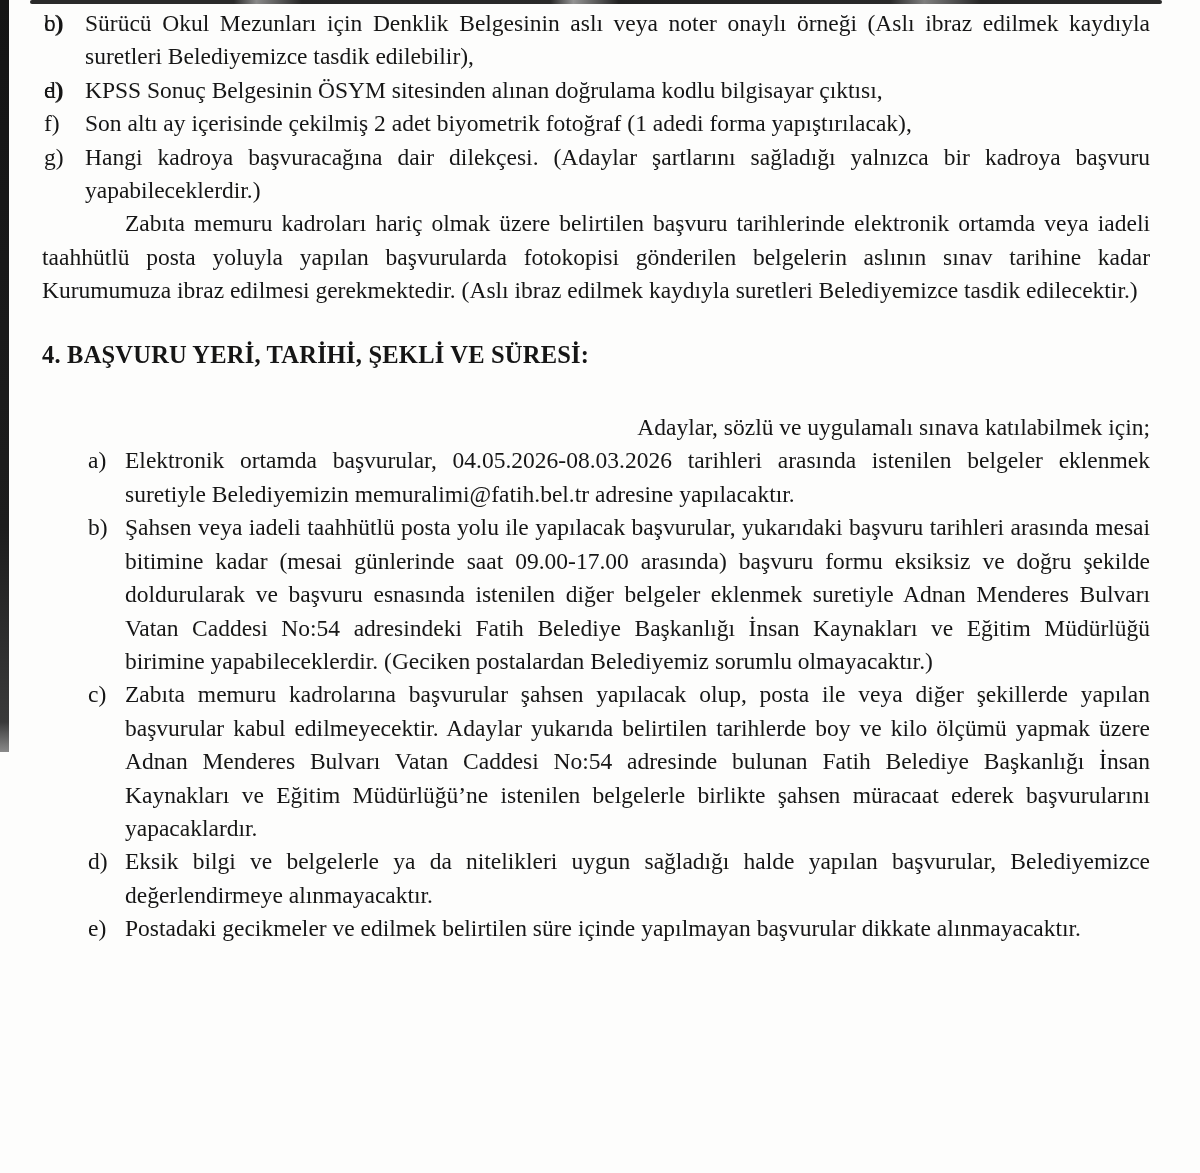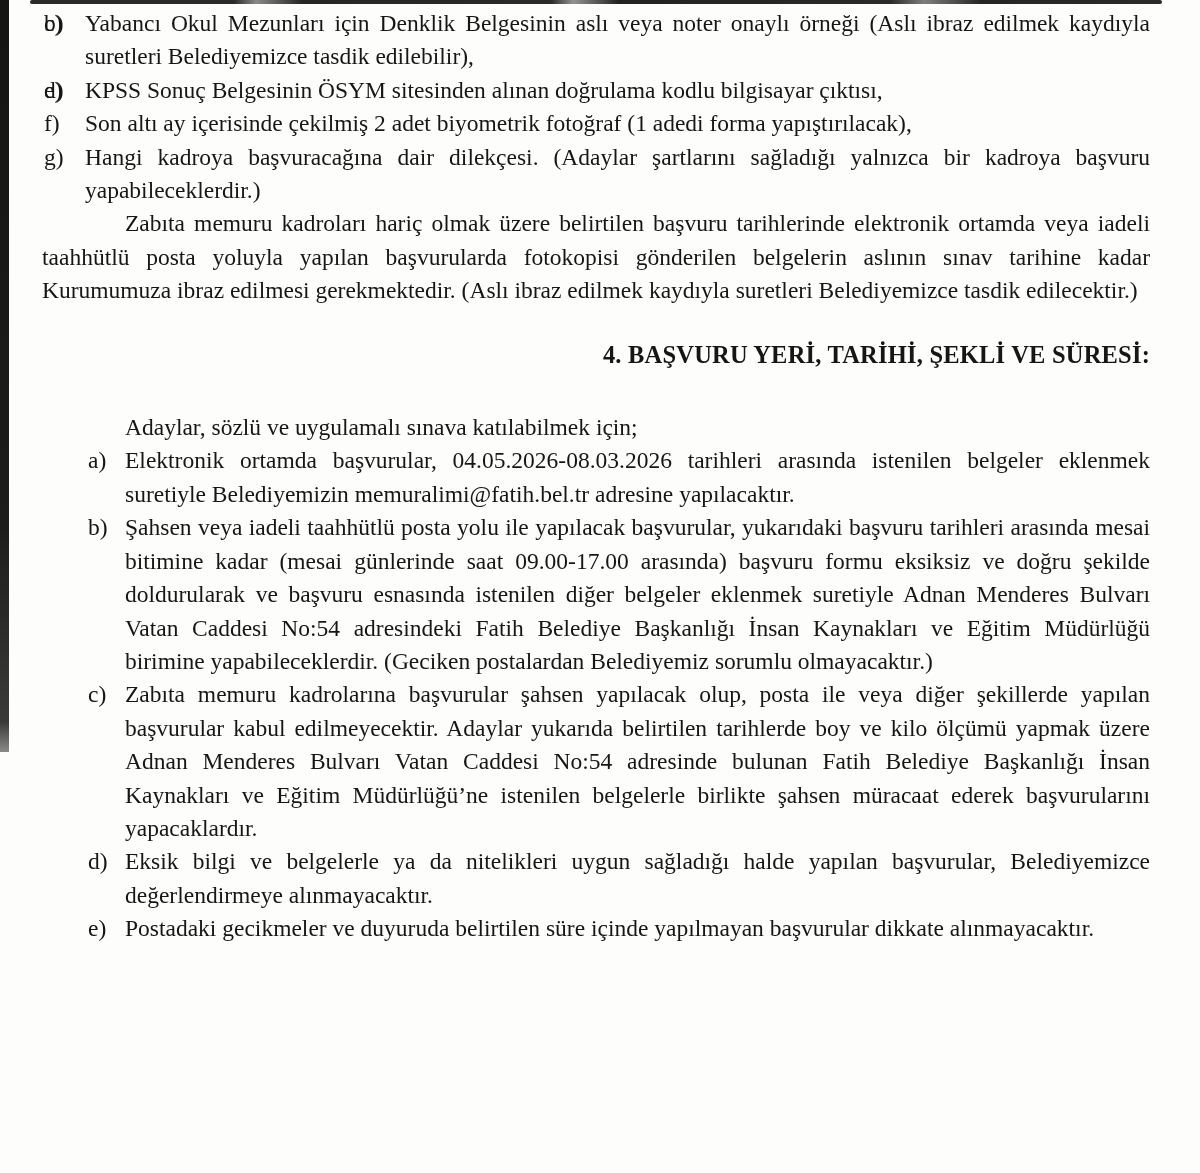--- a/index.html
+++ b/index.html
@@ -49,42 +49,42 @@
   .lvl1 > .marker { position: absolute; left: 2px; top: 0; }
   .lvl2 { padding-left: 83px; }
   .lvl2 > .marker { position: absolute; left: 46px; top: 0; }
 
   .note-para { text-align: justify; text-indent: 83px; font-family: Liberation Serif, serif; }
 
   .section-heading {
     font-weight: bold;
     font-size: 24.5px;
     margin: 30px 0 26px 0;
-    text-align: right;
+    text-align: left;
     letter-spacing: 0.2px;
   }
 
-  .intro-line { padding-left: 83px; text-align: left; margin-top: 40px; }
+  .intro-line { padding-left: 83px; text-align: right; margin-top: 40px; }
 </style>
 </head>
 <body>
 
 <div class="page">
 
   <div class="edge-bar"></div>
   <div class="top-remnant"></div>
 
   <div class="content">
 
     <div class="item lvl1">
       <span class="marker">b)</span>
     </div>
     <div class="item lvl1">
       <span class="marker">c)</span>
-      <span>Yabancı Okul Mezunları için Denklik Belgesinin aslı veya noter onaylı örneği (Aslı ibraz edilmek kaydıyla suretleri Belediyemizce tasdik edilebilir),</span>
+      <span>Sürücü Okul Mezunları için Denklik Belgesinin aslı veya noter onaylı örneği (Aslı ibraz edilmek kaydıyla suretleri Belediyemizce tasdik edilebilir),</span>
     </div>
     <div class="item lvl1">
       <span class="marker">d)</span>
     </div>
     <div class="item lvl1">
       <span class="marker">e)</span>
       <span>KPSS Sonuç Belgesinin ÖSYM sitesinden alınan doğrulama kodlu bilgisayar çıktısı,</span>
     </div>
     <div class="item lvl1">
       <span class="marker">f)</span>
@@ -112,17 +112,17 @@
     <div class="item lvl2">
       <span class="marker">c)</span>
       <span>Zabıta memuru kadrolarına başvurular şahsen yapılacak olup, posta ile veya diğer şekillerde yapılan başvurular kabul edilmeyecektir. Adaylar yukarıda belirtilen tarihlerde boy ve kilo ölçümü yapmak üzere Adnan Menderes Bulvarı Vatan Caddesi No:54 adresinde bulunan Fatih Belediye Başkanlığı İnsan Kaynakları ve Eğitim Müdürlüğü’ne istenilen belgelerle birlikte şahsen müracaat ederek başvurularını yapacaklardır.</span>
     </div>
     <div class="item lvl2">
       <span class="marker">d)</span>
       <span>Eksik bilgi ve belgelerle ya da nitelikleri uygun sağladığı halde yapılan başvurular, Belediyemizce değerlendirmeye alınmayacaktır.</span>
     </div>
     <div class="item lvl2">
       <span class="marker">e)</span>
-      <span>Postadaki gecikmeler ve duyuruda belirtilen süre içinde yapılmayan başvurular dikkate alınmayacaktır.</span>
+      <span>Postadaki gecikmeler ve edilmek belirtilen süre içinde yapılmayan başvurular dikkate alınmayacaktır.</span>
     </div>
 
   </div>
 </div>
 
 </body></html>

